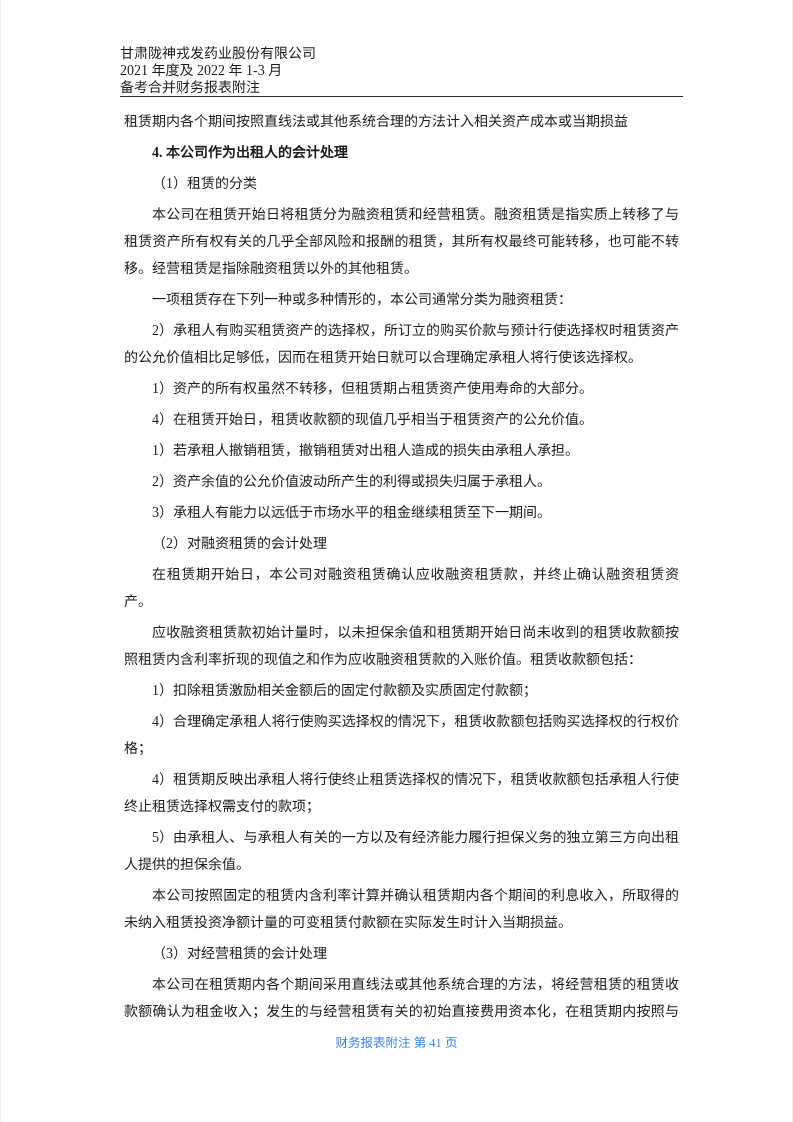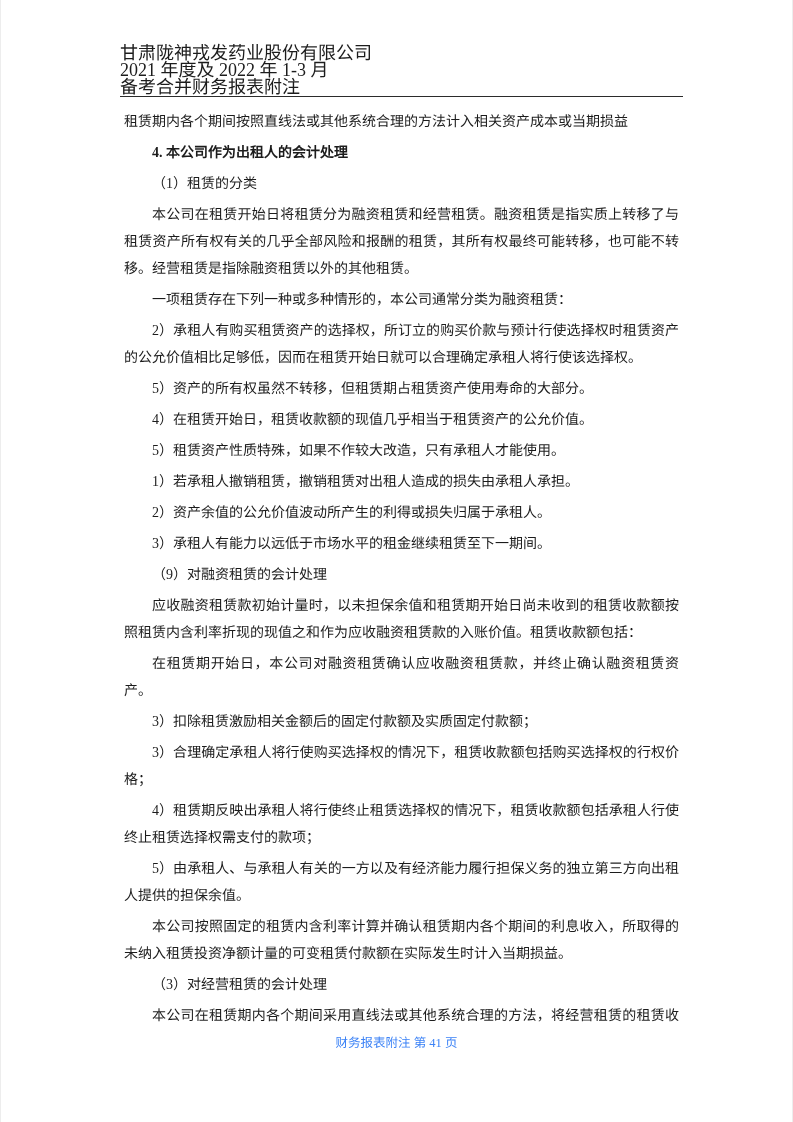--- a/index.html
+++ b/index.html
@@ -16,21 +16,21 @@
     box-shadow: inset 1px 0 0 #ededed, inset -1px 0 0 #ededed;
     font-family: "Liberation Serif", "DejaVu Serif", serif;
     color: #1c1c1c;
     overflow: hidden;
   }
   .doc-header {
     position: absolute;
     top: 45px;
     left: 120px;
     width: 563px;
-    font-size: 18px;
+    font-size: 14px;
     line-height: 17px;
     color: #1c1c1c;
   }
   .doc-header .hline {
     display: block;
     white-space: nowrap;
   }
   .header-rule {
     position: absolute;
     top: 96px;
@@ -82,31 +82,30 @@
 
   <hr class="header-rule">
 
   <div class="content">
       <p class="para flush">租赁期内各个期间按照直线法或其他系统合理的方法计入相关资产成本或当期损益</p>
       <p class="para heading">4. 本公司作为出租人的会计处理</p>
       <p class="para indent">（1）租赁的分类</p>
       <p class="para indent">本公司在租赁开始日将租赁分为融资租赁和经营租赁。融资租赁是指实质上转移了与租赁资产所有权有关的几乎全部风险和报酬的租赁，其所有权最终可能转移，也可能不转移。经营租赁是指除融资租赁以外的其他租赁。</p>
       <p class="para indent">一项租赁存在下列一种或多种情形的，本公司通常分类为融资租赁：</p>
       <p class="para indent">2）承租人有购买租赁资产的选择权，所订立的购买价款与预计行使选择权时租赁资产的公允价值相比足够低，因而在租赁开始日就可以合理确定承租人将行使该选择权。</p>
-      <p class="para indent">5）资产的所有权虽然不转移，但租赁期占租赁资产使用寿命的大部分。</p>
+      <p class="para indent">1）资产的所有权虽然不转移，但租赁期占租赁资产使用寿命的大部分。</p>
       <p class="para indent">4）在租赁开始日，租赁收款额的现值几乎相当于租赁资产的公允价值。</p>
-      <p class="para indent">5）租赁资产性质特殊，如果不作较大改造，只有承租人才能使用。</p>
       <p class="para indent">1）若承租人撤销租赁，撤销租赁对出租人造成的损失由承租人承担。</p>
       <p class="para indent">2）资产余值的公允价值波动所产生的利得或损失归属于承租人。</p>
       <p class="para indent">3）承租人有能力以远低于市场水平的租金继续租赁至下一期间。</p>
-      <p class="para indent">（9）对融资租赁的会计处理</p>
+      <p class="para indent">（2）对融资租赁的会计处理</p>
+      <p class="para indent">在租赁期开始日，本公司对融资租赁确认应收融资租赁款，并终止确认融资租赁资产。</p>
       <p class="para indent">应收融资租赁款初始计量时，以未担保余值和租赁期开始日尚未收到的租赁收款额按照租赁内含利率折现的现值之和作为应收融资租赁款的入账价值。租赁收款额包括：</p>
-      <p class="para indent">在租赁期开始日，本公司对融资租赁确认应收融资租赁款，并终止确认融资租赁资产。</p>
-      <p class="para indent">3）扣除租赁激励相关金额后的固定付款额及实质固定付款额；</p>
-      <p class="para indent">3）合理确定承租人将行使购买选择权的情况下，租赁收款额包括购买选择权的行权价格；</p>
+      <p class="para indent">1）扣除租赁激励相关金额后的固定付款额及实质固定付款额；</p>
+      <p class="para indent">4）合理确定承租人将行使购买选择权的情况下，租赁收款额包括购买选择权的行权价格；</p>
       <p class="para indent">4）租赁期反映出承租人将行使终止租赁选择权的情况下，租赁收款额包括承租人行使终止租赁选择权需支付的款项；</p>
       <p class="para indent">5）由承租人、与承租人有关的一方以及有经济能力履行担保义务的独立第三方向出租人提供的担保余值。</p>
       <p class="para indent">本公司按照固定的租赁内含利率计算并确认租赁期内各个期间的利息收入，所取得的未纳入租赁投资净额计量的可变租赁付款额在实际发生时计入当期损益。</p>
       <p class="para indent">（3）对经营租赁的会计处理</p>
       <p class="para indent">本公司在租赁期内各个期间采用直线法或其他系统合理的方法，将经营租赁的租赁收款额确认为租金收入；发生的与经营租赁有关的初始直接费用资本化，在租赁期内按照与租金</p>
     </div>
 
   <div class="doc-footer">
     <span>财务报表附注  第 41 页</span>
   </div>

